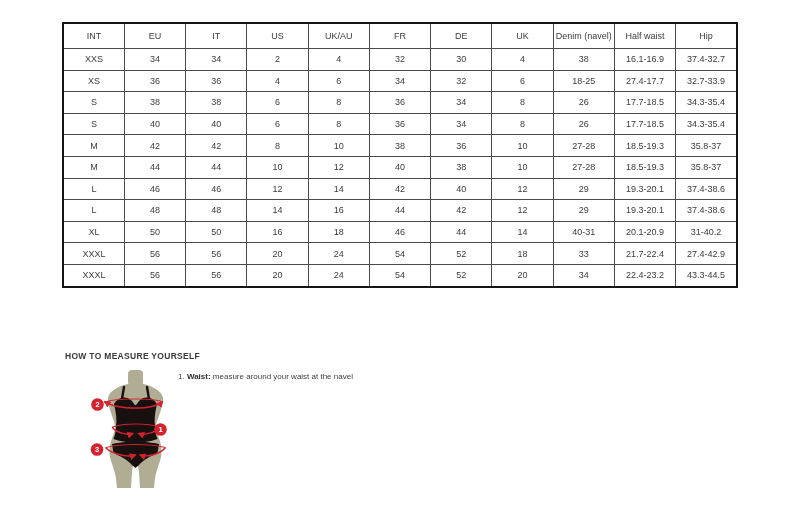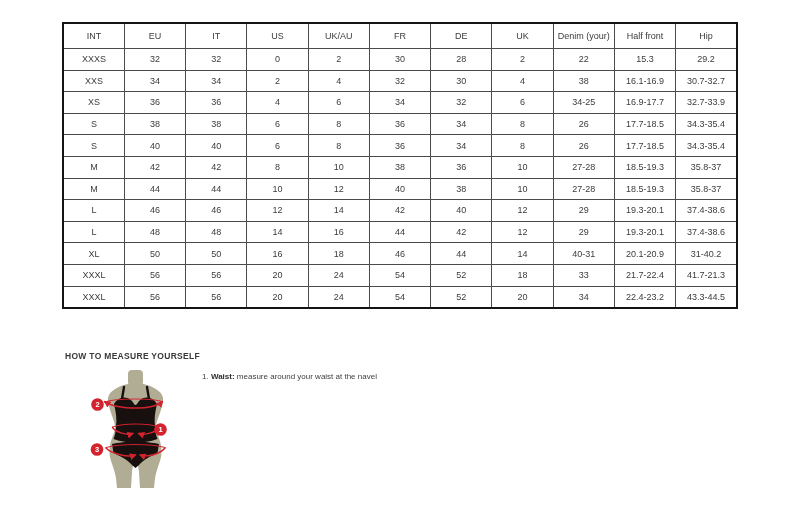--- a/index.html
+++ b/index.html
@@ -33,82 +33,69 @@
   .tape{stroke:var(--accent-red,#d2232e);fill:none;stroke-width:1.5;stroke-linecap:round;}
   .tape.thin{stroke-width:1.1;opacity:.95;}
   .badge-circle{fill:var(--accent-red,#d2232e);}
   .badge-num{fill:#ffffff;font-size:7.5px;font-weight:700;text-anchor:middle;
     font-family:"Liberation Sans",sans-serif;}
 
   .steps{
     position:absolute;left:178px;top:369px;margin:0;padding:0;list-style:none;
     font-size:8px;color:#3e3e3e;
   }
-  .steps li{height:16px;line-height:16px;white-space:nowrap;margin-left:24px;}
+  .steps li{height:16px;line-height:16px;white-space:nowrap;}
   .steps b{color:#2d2d2d;}
 </style>
 </head>
 <body>
 
 <div class="page">
 
   <table class="size-table">
     <thead>
       <tr id="size-table-head">
           <th>INT</th>
           <th>EU</th>
           <th>IT</th>
           <th>US</th>
           <th>UK/AU</th>
           <th>FR</th>
           <th>DE</th>
           <th>UK</th>
-          <th>Denim (your)</th>
-          <th>Half front</th>
+          <th>Denim (navel)</th>
+          <th>Half waist</th>
           <th>Hip</th>
         </tr>
     </thead>
     <tbody id="size-table-body">
-        <tr>
-          <td>XXXS</td>
-          <td>32</td>
-          <td>32</td>
-          <td>0</td>
-          <td>2</td>
-          <td>30</td>
-          <td>28</td>
-          <td>2</td>
-          <td>22</td>
-          <td>15.3</td>
-          <td>29.2</td>
-        </tr>
         <tr>
           <td>XXS</td>
           <td>34</td>
           <td>34</td>
           <td>2</td>
           <td>4</td>
           <td>32</td>
           <td>30</td>
           <td>4</td>
           <td>38</td>
           <td>16.1-16.9</td>
-          <td>30.7-32.7</td>
+          <td>37.4-32.7</td>
         </tr>
         <tr>
           <td>XS</td>
           <td>36</td>
           <td>36</td>
           <td>4</td>
           <td>6</td>
           <td>34</td>
           <td>32</td>
           <td>6</td>
-          <td>34-25</td>
-          <td>16.9-17.7</td>
+          <td>18-25</td>
+          <td>27.4-17.7</td>
           <td>32.7-33.9</td>
         </tr>
         <tr>
           <td>S</td>
           <td>38</td>
           <td>38</td>
           <td>6</td>
           <td>8</td>
           <td>36</td>
           <td>34</td>
@@ -199,21 +186,21 @@
           <td>XXXL</td>
           <td>56</td>
           <td>56</td>
           <td>20</td>
           <td>24</td>
           <td>54</td>
           <td>52</td>
           <td>18</td>
           <td>33</td>
           <td>21.7-22.4</td>
-          <td>41.7-21.3</td>
+          <td>27.4-42.9</td>
         </tr>
         <tr>
           <td>XXXL</td>
           <td>56</td>
           <td>56</td>
           <td>20</td>
           <td>24</td>
           <td>54</td>
           <td>52</td>
           <td>20</td>

